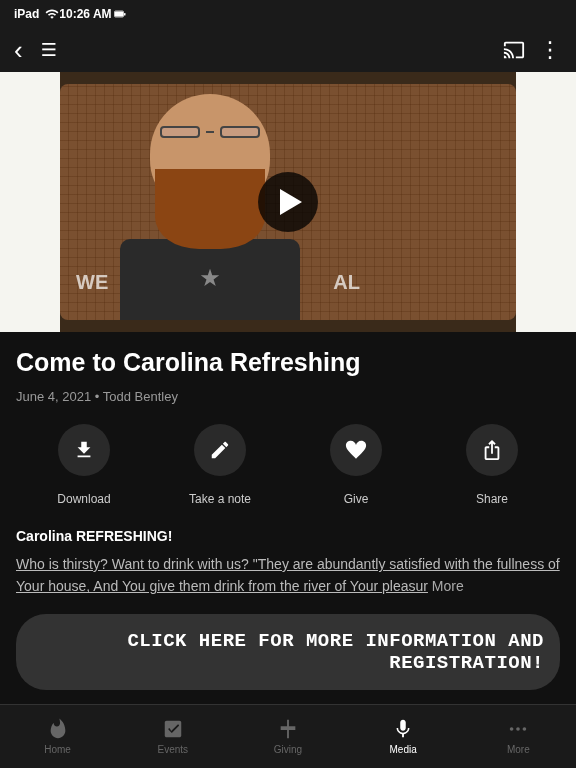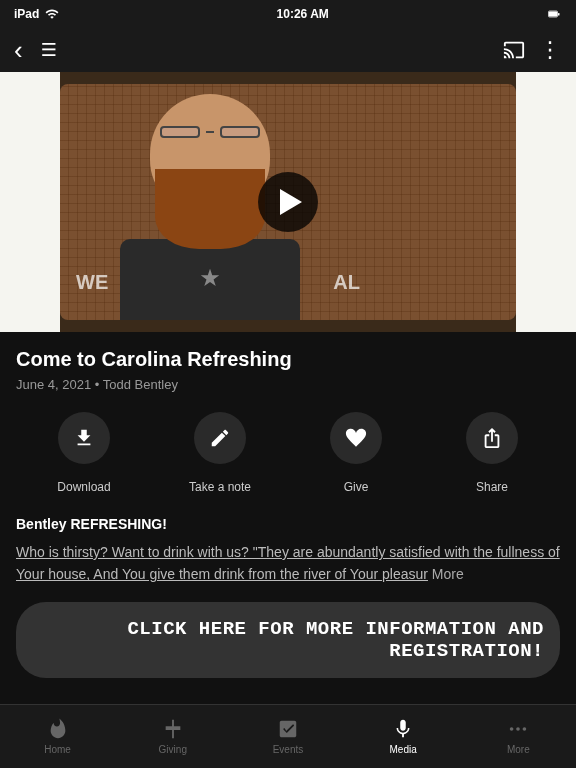--- a/index.html
+++ b/index.html
@@ -11,21 +11,21 @@
       background: #111;
       color: #fff;
       font-family: -apple-system, BlinkMacSystemFont, 'Helvetica Neue', sans-serif;
       overflow: hidden;
       position: relative;
     }
 
     
     .status-bar {
       display: flex;
-      justify-content: space-between;
+      justify-content: flex-start;
       align-items: center;
       padding: 4px 14px;
       height: 28px;
       background: #1a1a1a;
     }
     .status-left {
       display: flex;
       align-items: center;
       gap: 6px;
       font-size: 12px;
@@ -172,24 +172,24 @@
       overflow: hidden;
     }
 
     
     .content {
       background: #111;
       padding: 16px;
     }
 
     .sermon-title {
-      font-size: 20px;
+      font-size: 25px;
       font-weight: 700;
       color: #fff;
-      margin-bottom: 6px;
+      margin-bottom: 12px;
     }
 
     .sermon-meta {
       font-size: 13px;
       color: #999;
       margin-bottom: 20px;
     }
 
     
     .action-buttons {
@@ -408,21 +408,21 @@
         <svg style="width:22px;height:22px;fill:#fff;" viewBox="0 0 24 24">
           <path d="M16 5l-1.42 1.42-1.59-1.59V16h-1.98V4.83L9.42 6.42 8 5l4-4 4 4zm4 5v11c0 1.1-.9 2-2 2H6c-1.11 0-2-.9-2-2V10c0-1.11.89-2 2-2h3v2H6v11h12V10h-3V8h3c1.1 0 2 .89 2 2z"></path>
         </svg>
       </div>
       <span class="action-btn-label">Share</span>
     </div>
 
   </div>
 
   <div class="description">
-    <div class="description-title">Bentley REFRESHING!</div>
+    <div class="description-title">Carolina REFRESHING!</div>
     <div>
       <span class="description-body">Who is thirsty? Want to drink  with us? "They are abundantly satisfied with the fullness of Your house, And You give them drink from the river of Your pleasur</span>
       <span class="more-link">More</span>
     </div>
   </div>
 
   <button class="cta-button">CLICK HERE FOR MORE INFORMATION AND REGISTRATION!</button>
 
 </div>
 
@@ -430,30 +430,30 @@
 
   <div class="tab-item">
     <svg style="width:22px;height:22px;fill:#666;" viewBox="0 0 24 24">
       <path d="M13.5.67s.74 2.65.74 4.8c0 2.06-1.35 3.73-3.41 3.73-2.07 0-3.63-1.67-3.63-3.73l.03-.36C5.21 7.51 4 10.62 4 14c0 4.42 3.58 8 8 8s8-3.58 8-8C20 8.61 17.41 3.8 13.5.67z"></path>
     </svg>
     <span class="tab-label">Home</span>
   </div>
 
   <div class="tab-item">
     <svg style="width:22px;height:22px;fill:#666;" viewBox="0 0 24 24">
-      <path d="M11 2v7H4v4h7v9h2v-9h7v-4h-7V2z"></path>
-    </svg>
-    <span class="tab-label">Giving</span>
+      <path d="M19 3H5c-1.1 0-2 .9-2 2v14c0 1.1.9 2 2 2h14c1.1 0 2-.9 2-2V5c0-1.1-.9-2-2-2zm-8.29 13.29l-3.5-3.5c-.39-.39-.39-1.02 0-1.41.39-.39 1.02-.39 1.41 0L10 14.17l6.88-6.88c.39-.39 1.02-.39 1.41 0 .39.39.39 1.02 0 1.41l-7.58 7.59z"></path>
+    </svg>
+    <span class="tab-label">Events</span>
   </div>
 
   <div class="tab-item">
     <svg style="width:22px;height:22px;fill:#666;" viewBox="0 0 24 24">
-      <path d="M19 3H5c-1.1 0-2 .9-2 2v14c0 1.1.9 2 2 2h14c1.1 0 2-.9 2-2V5c0-1.1-.9-2-2-2zm-8.29 13.29l-3.5-3.5c-.39-.39-.39-1.02 0-1.41.39-.39 1.02-.39 1.41 0L10 14.17l6.88-6.88c.39-.39 1.02-.39 1.41 0 .39.39.39 1.02 0 1.41l-7.58 7.59z"></path>
-    </svg>
-    <span class="tab-label">Events</span>
+      <path d="M11 2v7H4v4h7v9h2v-9h7v-4h-7V2z"></path>
+    </svg>
+    <span class="tab-label">Giving</span>
   </div>
 
   <div class="tab-item">
     <svg style="width:22px;height:22px;fill:#fff;" viewBox="0 0 24 24">
       <path d="M12 14c1.66 0 2.99-1.34 2.99-3L15 5c0-1.66-1.34-3-3-3S9 3.34 9 5v6c0 1.66 1.34 3 3 3zm5.3-3c0 3-2.54 5.1-5.3 5.1S6.7 14 6.7 11H5c0 3.41 2.72 6.23 6 6.72V21h2v-3.28c3.28-.48 6-3.3 6-6.72h-1.7z"></path>
     </svg>
     <span class="tab-label active">Media</span>
   </div>
 
   <div class="tab-item">

